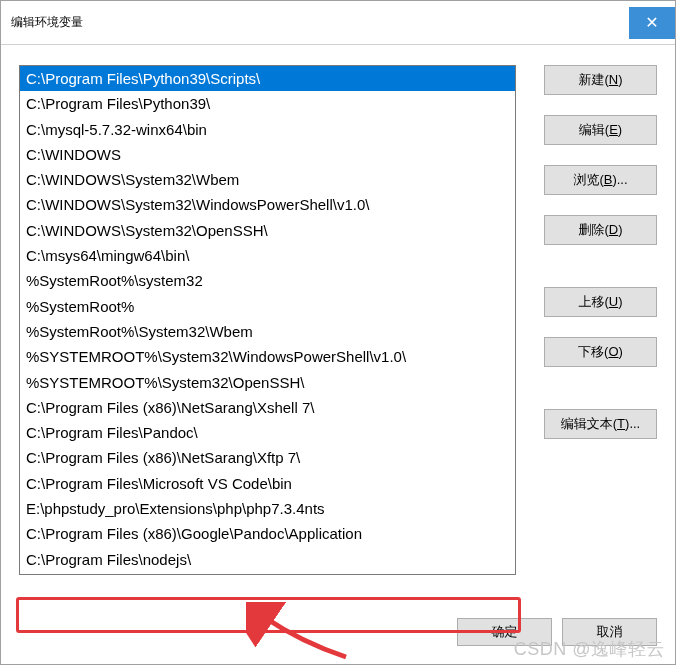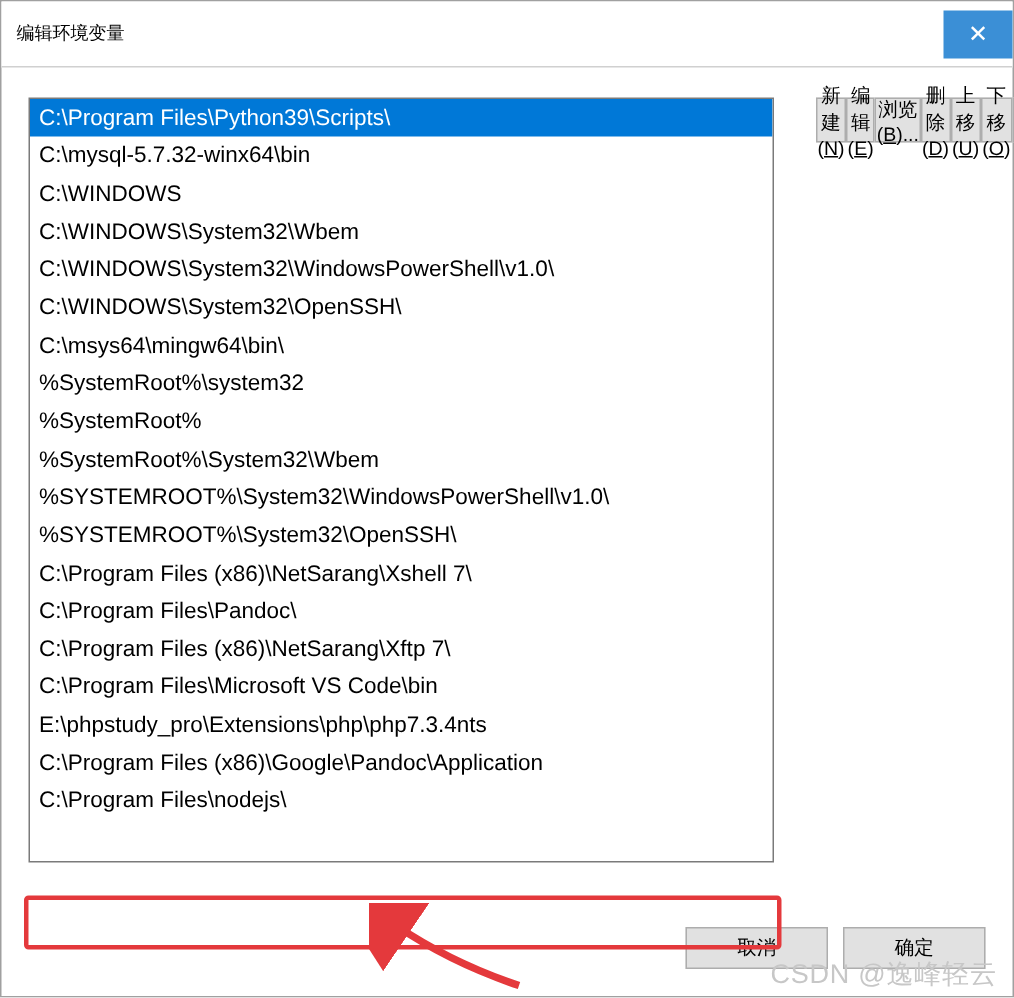--- a/index.html
+++ b/index.html
@@ -6,21 +6,21 @@
 body { font-family: "Microsoft YaHei", "Segoe UI", Tahoma, sans-serif; font-size: 12px; background: #f0f0f0; width: 676px; height: 665px; overflow: hidden; }
 .window { width: 676px; height: 665px; background: #fff; display: flex; flex-direction: column; border: 1px solid #a0a0a0; }
 .titlebar { height: 44px; background: #fff; display: flex; align-items: center; border-bottom: 1px solid #d0d0d0; }
 .titlebar-text { flex: 1; padding-left: 10px; font-size: 12px; color: #000; }
 .close-btn { width: 46px; height: 32px; background: #3b8fd6; color: #fff; display: flex; align-items: center; justify-content: center; font-size: 16px; cursor: pointer; }
 .content { flex: 1; padding: 20px 18px 18px 18px; display: flex; gap: 14px; position: relative; }
 .list-container { flex: 1; }
 .listbox { width: 497px; height: 510px; border: 1px solid #7a7a7a; background: #fff; overflow: hidden; position: relative; }
 .list-item { height: 25.3px; line-height: 25.3px; padding: 0 6px; font-size: 15px; color: #000; white-space: nowrap; overflow: hidden; cursor: default; }
 .list-item.selected { background: #0078d7; color: #fff; }
-.side-buttons { display: flex; flex-direction: row; width: 113px; }
+.side-buttons { display: flex; flex-direction: column; width: 113px; }
 .btn { height: 30px; border: 1px solid #adadad; background: #e1e1e1; font-size: 13px; color: #000; cursor: pointer; text-align: center; display: flex; align-items: center; justify-content: center; font-family: inherit; }
 .btn u { text-decoration: underline; }
 .bottom-buttons { position: absolute; bottom: 18px; right: 18px; display: flex; gap: 10px; }
 .bottom-buttons .btn { width: 95px; height: 28px; }
 .highlight-box { position: absolute; border: 3px solid #e4393c; pointer-events: none; border-radius: 3px; }
 .arrow-svg { position: absolute; pointer-events: none; }
 .watermark { position: absolute; bottom: 3px; right: 10px; color: #c7c7c7; font-size: 18px; letter-spacing: 0.5px; }
 .gap-sm { height: 20px; }
 .gap-lg { height: 42px; }
 </style>
@@ -32,20 +32,21 @@
     <div class="titlebar-text">编辑环境变量</div>
     <div class="close-btn">
       <span>✕</span>
     </div>
   </div>
 
   <div class="content">
     <div class="list-container">
       <div class="listbox" id="lb">
           <div class="list-item selected">C:\Program Files\Python39\Scripts\</div>
+          <div class="list-item">C:\Program Files\Python39\</div>
           <div class="list-item">C:\mysql-5.7.32-winx64\bin</div>
           <div class="list-item">C:\WINDOWS</div>
           <div class="list-item">C:\WINDOWS\System32\Wbem</div>
           <div class="list-item">C:\WINDOWS\System32\WindowsPowerShell\v1.0\</div>
           <div class="list-item">C:\WINDOWS\System32\OpenSSH\</div>
           <div class="list-item">C:\msys64\mingw64\bin\</div>
           <div class="list-item">%SystemRoot%\system32</div>
           <div class="list-item">%SystemRoot%</div>
           <div class="list-item">%SystemRoot%\System32\Wbem</div>
           <div class="list-item">%SYSTEMROOT%\System32\WindowsPowerShell\v1.0\</div>
@@ -84,22 +85,22 @@
       <button class="btn">
           <span><span>下移(</span><u>O</u><span>)</span></span>
         </button>
       <div class="gap-lg"></div>
       <button class="btn">
           <span><span>编辑文本(</span><u>T</u><span>)...</span></span>
         </button>
     </div>
 
     <div class="bottom-buttons">
+      <button class="btn">确定</button>
       <button class="btn">取消</button>
-      <button class="btn">确定</button>
     </div>
 
     <div class="highlight-box" style="left:15px; top:552px; width:505px; height:36px;"></div>
     <svg class="arrow-svg" style="left:245px; top:557px; width:105px; height:60px;">
       <defs>
         <marker id="ah" markerWidth="14" markerHeight="12" refX="2" refY="6" orient="auto">
           <polygon points="0,0 14,6 0,12" fill="#e4393c"></polygon>
         </marker>
       </defs>
       <path d="M 100 55 Q 55 40 18 15" stroke="#e4393c" stroke-width="5" fill="none" marker-end="url(#ah)"></path>

